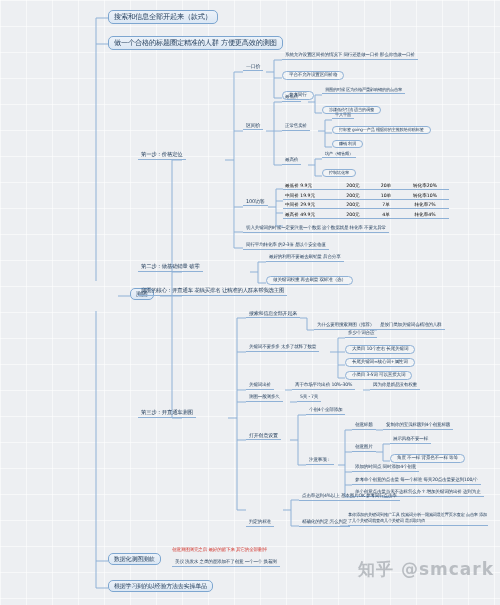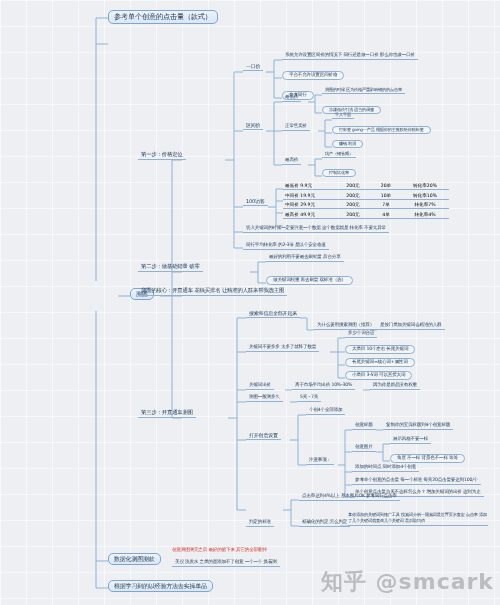--- a/index.html
+++ b/index.html
@@ -58,22 +58,22 @@
     box-shadow: 0 1px 2px rgba(60,90,130,.25);
   }
   .red { color: #d4342b; }
   .t4 { font-size: 4.2px; }
   .t45 { font-size: 4.6px; }
   .t5 { font-size: 5px; }
   .t55 { font-size: 5.4px; }
   .t6 { font-size: 6px; }
   .t7 { font-size: 7.2px; }
   .watermark {
-    position: absolute; right: 6px; bottom: 8px;
-    font-size: 22px; font-weight: bold;
+    position: absolute; right: 6px; bottom: 24px;
+    font-size: 17px; font-weight: bold;
     color: #b9bdc2;
     letter-spacing: 1px;
   }
   .tbl { position: absolute; }
   .tbl .row { display: flex; border-bottom: 1px solid #8fb1d6; margin-bottom: 2.5px; }
   .tbl .row > span { font-size: 4.6px; padding: 0 2px 1px 2px; display: inline-block; }
   .c1 { width: 52px; }
   .c2 { width: 36px; text-align: center; }
   .c3 { width: 30px; text-align: center; }
   .c4 { width: 48px; text-align: center; }
@@ -199,21 +199,22 @@
 
       <path d="M283,510 L291,510"></path>
       <path d="M291,500 L291,526"></path>
       <path d="M291,500 L299,500"></path>
       <path d="M291,526 L299,526"></path>
       <path d="M340,526 L348,526"></path>
     </g>
   </svg>
 
 
-  <div class="node nb t7" style="left:108px; top:10px;">参考单个创意的点击量（款式）</div>
+  <div class="node nb t7" style="left:108px; top:10px;">搜索和信息全部开起来（款式）</div>
+  <div class="node nb t7" style="left:108px; top:36px;">做一个合格的标题圈定精准的人群 方便更高效的测图</div>
 
   <div class="node nb t6" style="left:130px; top:288px;">测图</div>
 
   <div class="node nu t55" style="left:138px; top:152px;">第一步：价格定位</div>
   <div class="node nu t55" style="left:138px; top:264px;">第二步：做基础销量 破零</div>
   <div class="node nu t55" style="left:138px; top:288px;">测图的核心：开直通车 花钱买排名 让精准的人群来帮我选主图</div>
   <div class="node nu t55" style="left:138px; top:410px;">第三步：开直通车测图</div>
 
   <div class="node nu t5" style="left:243px; top:64px;">一口价</div>
   <div class="node nu t45" style="left:282px; top:53px;">系统允许设置区间价的情况下 同行还是做一口价 那么你也做一口价</div>

